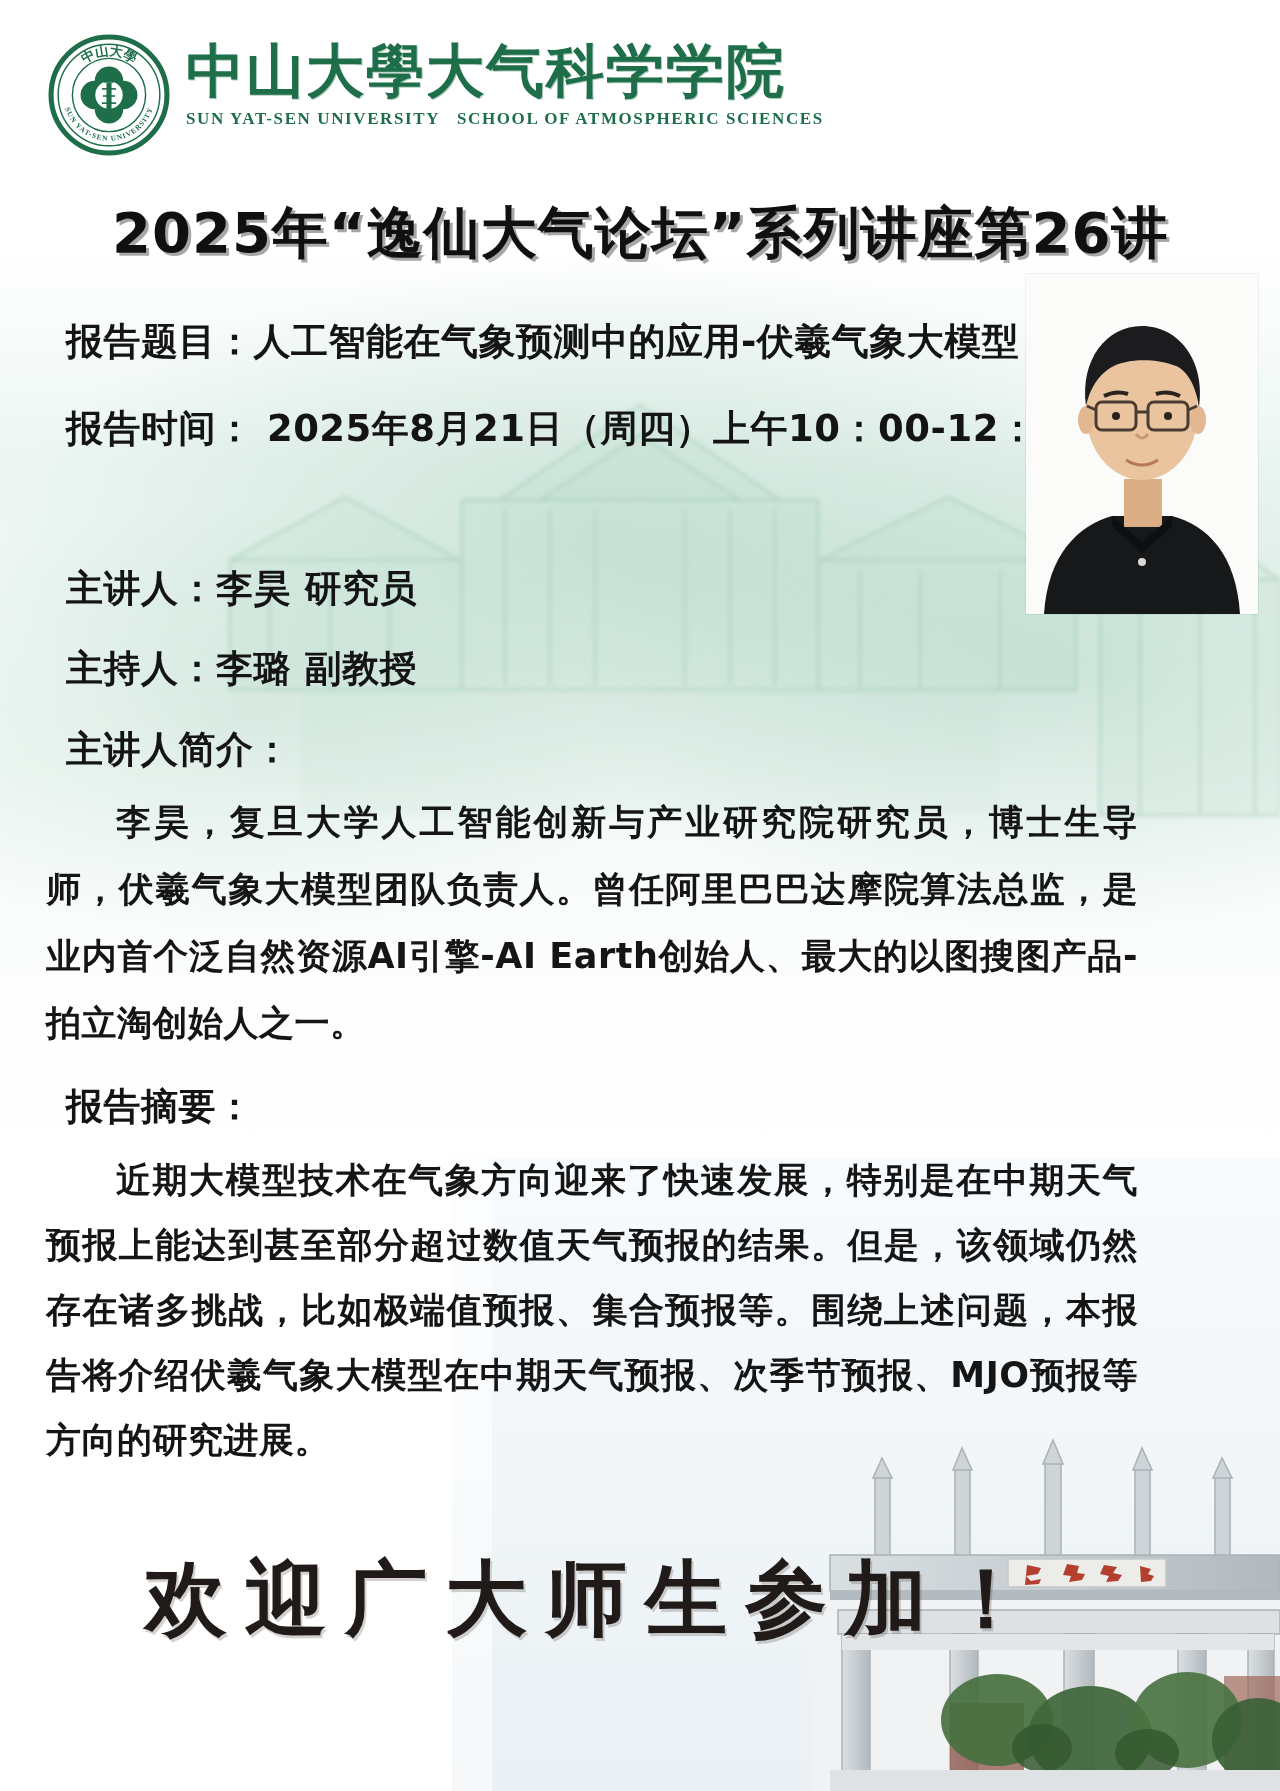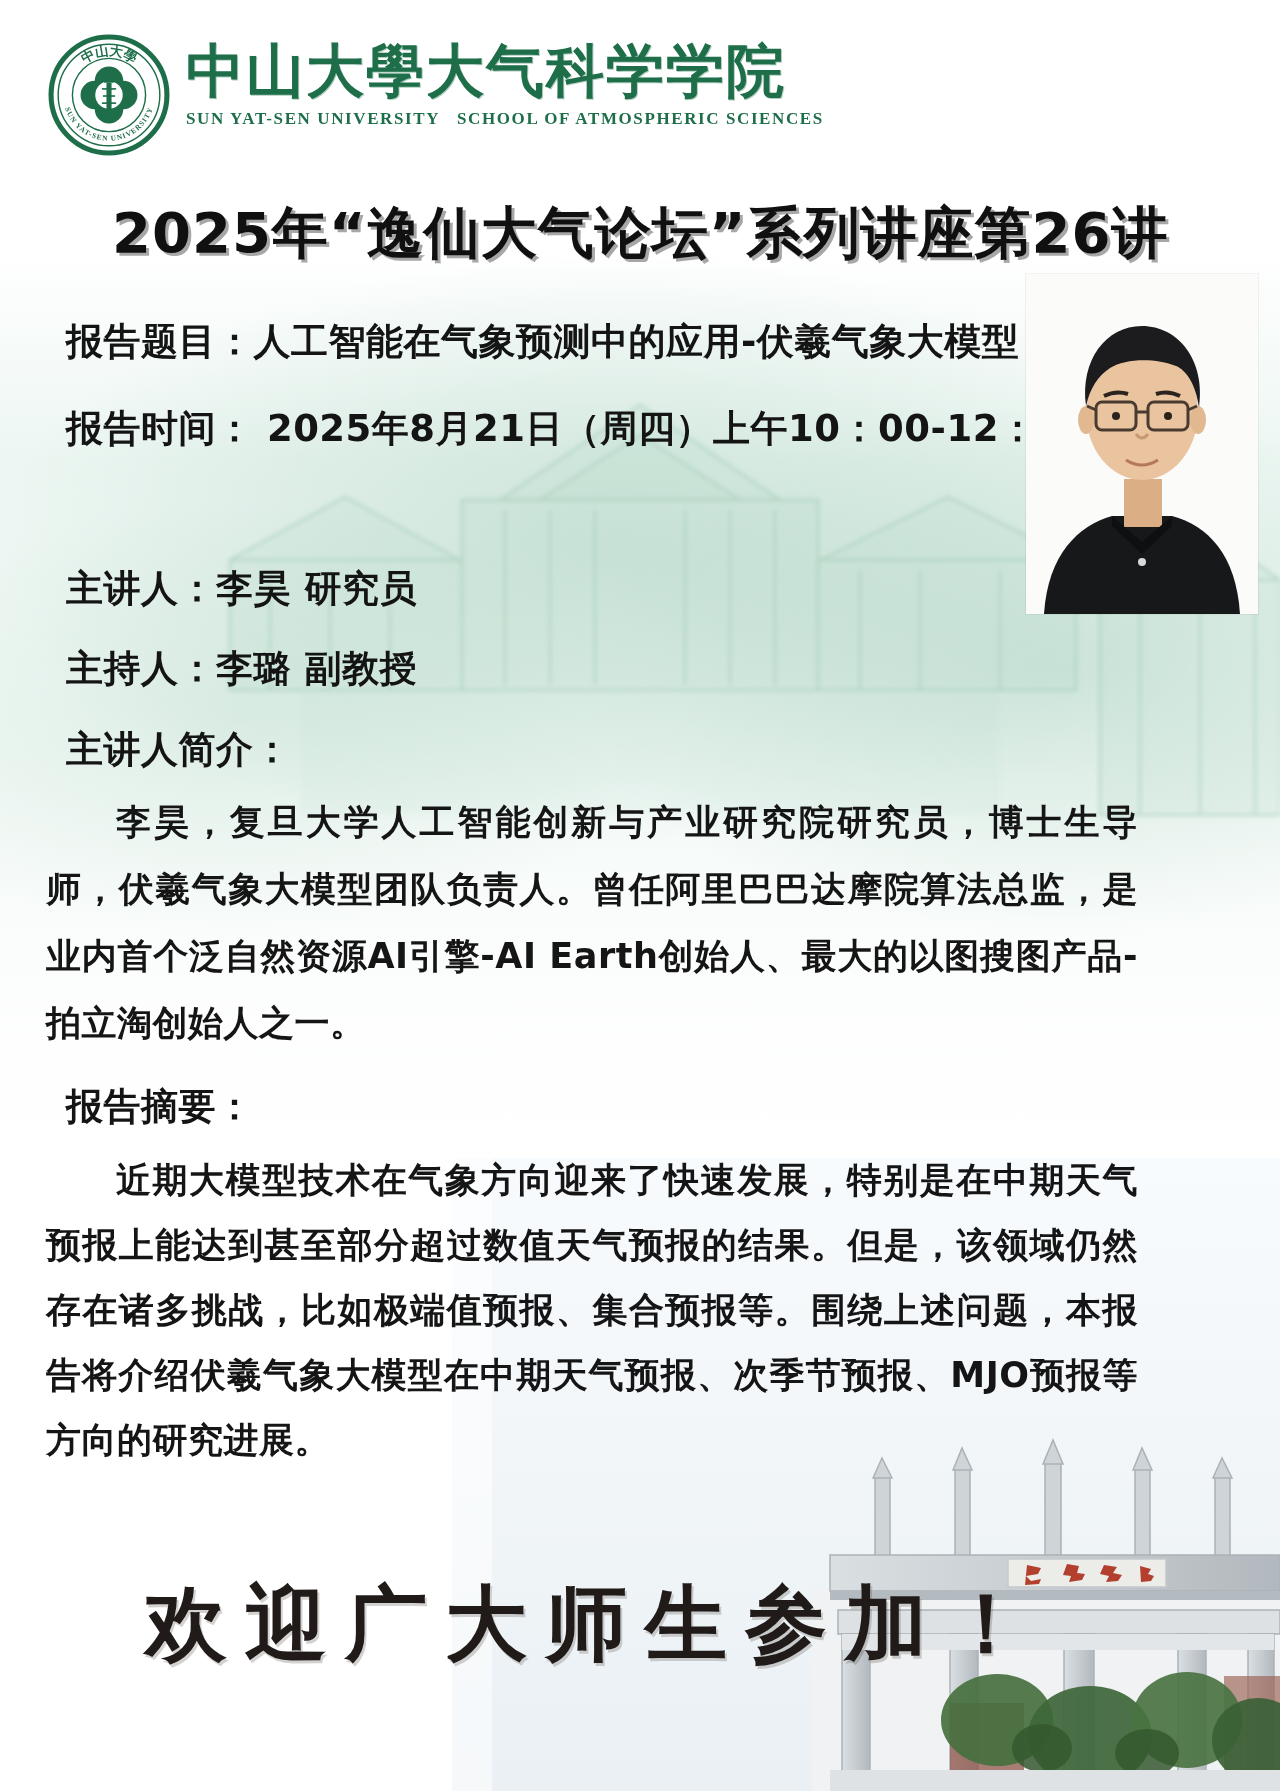--- a/index.html
+++ b/index.html
@@ -66,21 +66,20 @@
   
   .photo{position:absolute;left:1026px;top:274px;width:232px;height:340px;z-index:3;
     box-shadow:0 0 0 1px rgba(0,0,0,.05);}
   .photo svg{display:block;width:100%;height:100%;}
   
   .welcome{
     position:absolute;left:0;top:1545px;width:1280px;z-index:4;
     text-align:center;padding-right:90px;
     font-size:82px;font-weight:900;letter-spacing:.22em;color:#201b18;white-space:pre;
     text-shadow:2px 3px 0 rgba(60,50,40,.22);
-    margin-top:25px;
   }
 </style>
 </head>
 <body>
 
 <div class="poster">
 
   <div class="bg-wash"></div>
 
   <svg class="building-watermark" viewBox="0 0 1280 570" aria-hidden="true">

